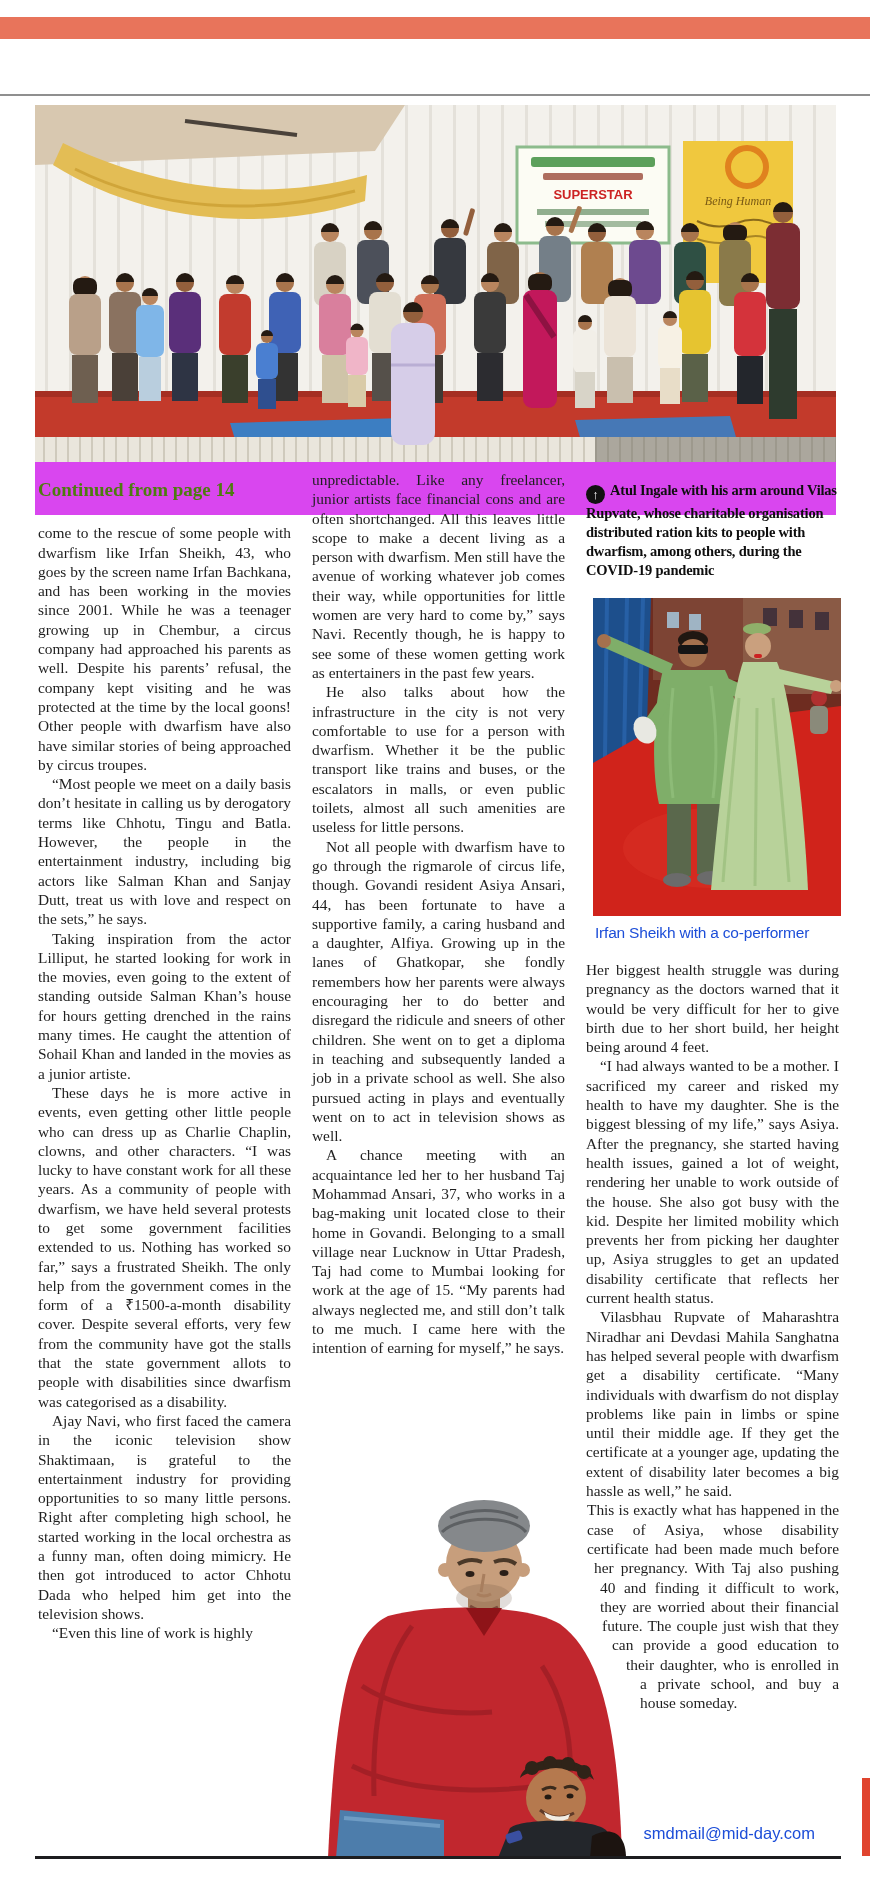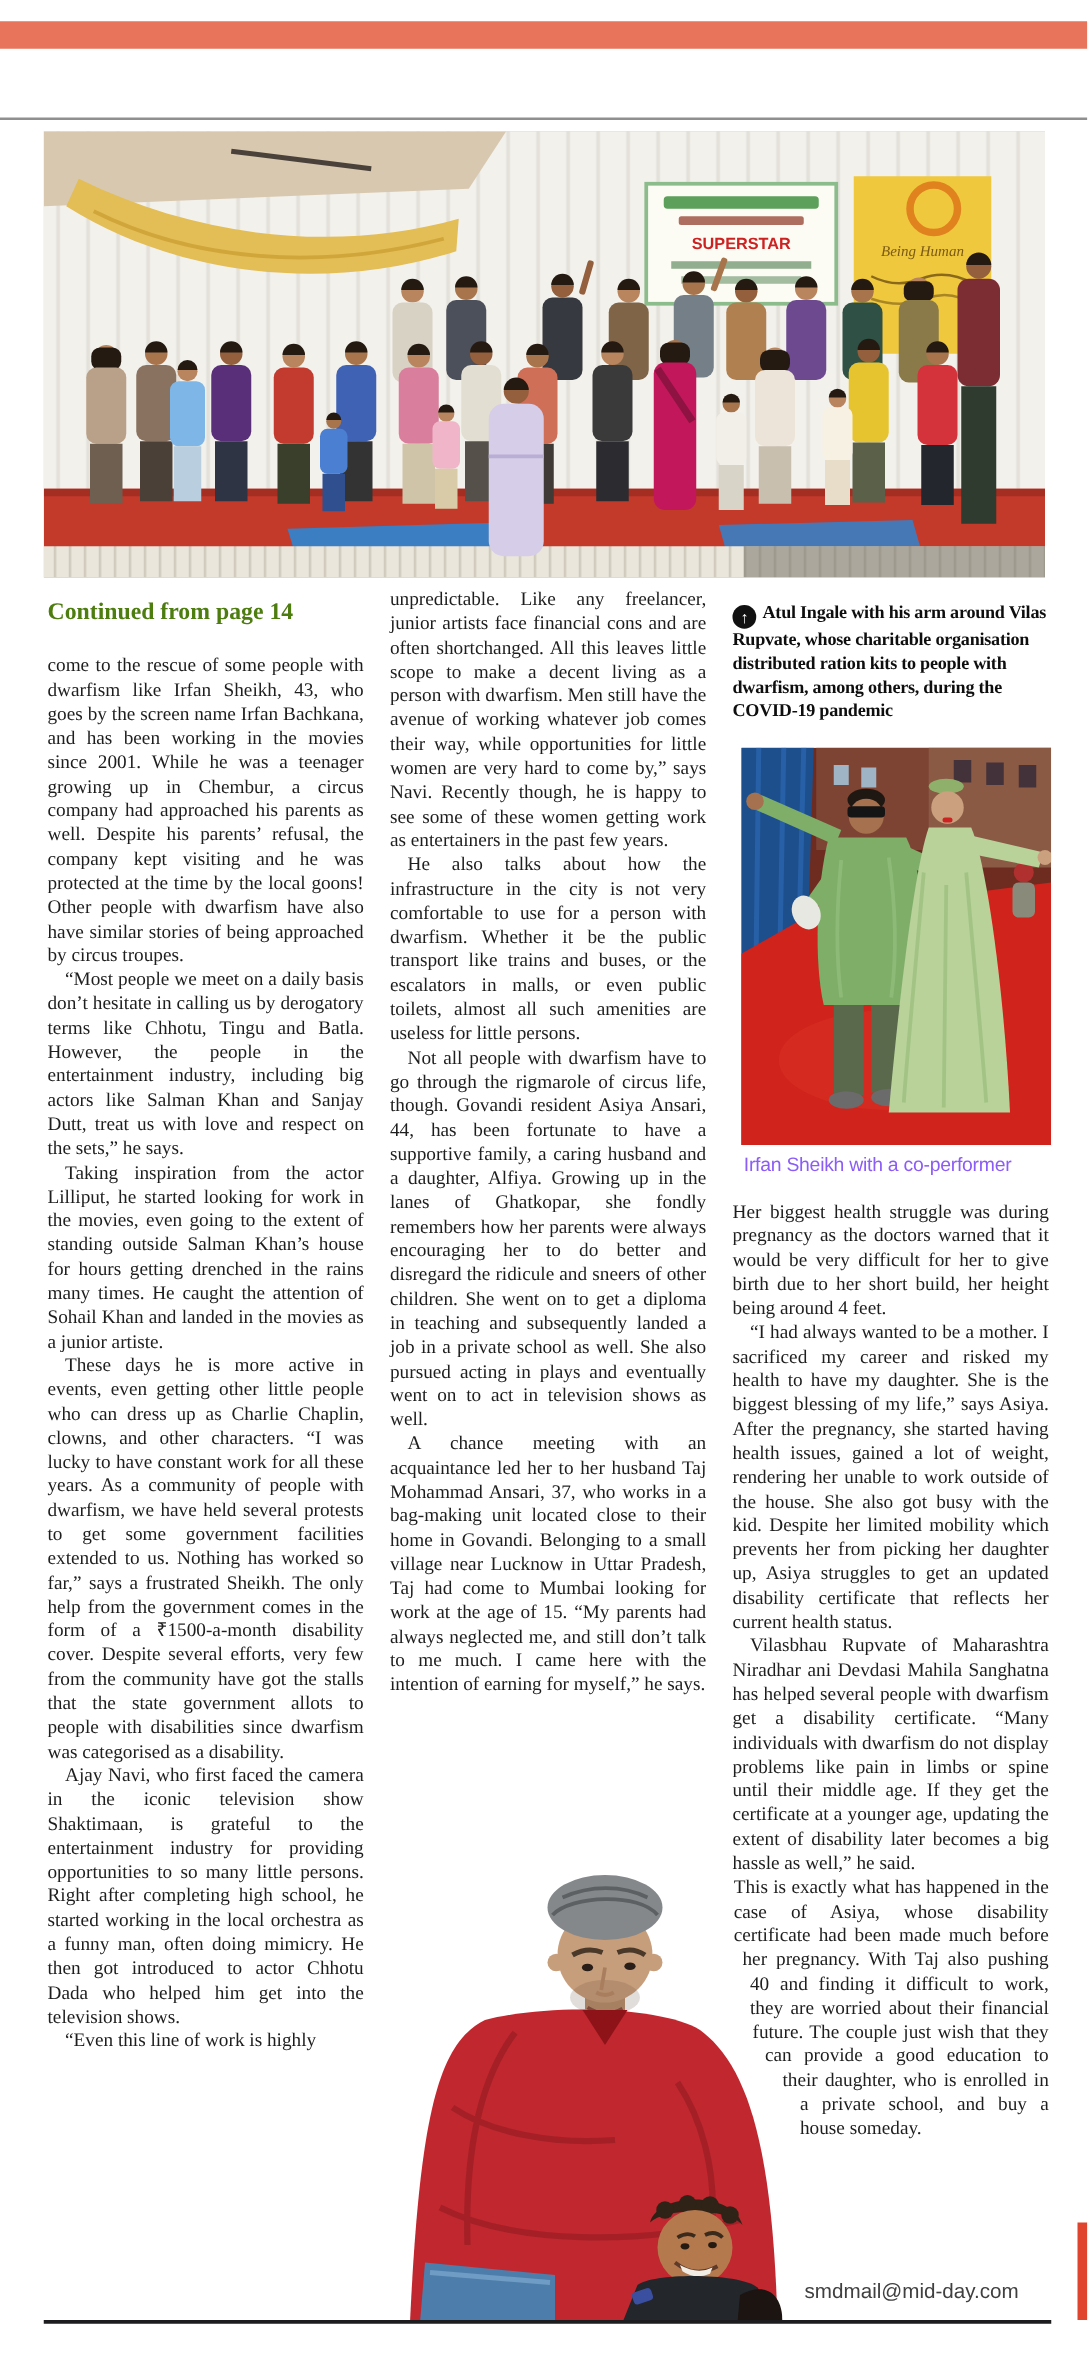--- a/index.html
+++ b/index.html
@@ -5,21 +5,21 @@
   html,body{margin:0;padding:0;background:#ffffff;}
   body{width:870px;height:1882px;position:relative;font-family:"Liberation Serif",serif;}
   .page{position:absolute;inset:0;overflow:hidden;background:#fff;}
 
   .topbar{position:absolute;left:0;top:17px;width:870px;height:22px;background:#e8745b;}
   .toprule{position:absolute;left:0;top:94px;width:870px;height:2px;background:#8f8f8f;}
   .bottomrule{position:absolute;left:35px;top:1856px;width:806px;height:3px;background:#1d1d1f;}
   .redsliver{position:absolute;left:862px;top:1778px;width:8px;height:78px;background:#e0442e;}
 
   figure{margin:0;padding:0;}
-  .photo-group{position:absolute;left:35px;top:105px;width:801px;height:357px;overflow:hidden;background:#fde047;}
+  .photo-group{position:absolute;left:35px;top:105px;width:801px;height:410px;overflow:hidden;background:#d946ef;}
   .photo-performers{position:absolute;left:593px;top:598px;width:248px;height:318px;overflow:hidden;}
   .photo-salman{position:absolute;left:292px;top:1466px;width:334px;height:392px;}
 
   .col{position:absolute;width:253px;font-size:15.4px;line-height:19.3px;text-align:justify;
        color:#1e1e1e;hyphens:auto;-webkit-hyphens:auto;}
   .col p{margin:0;}
   .col p + p{text-indent:14px;}
   .col1{left:38px;top:480px;}
   .col2{left:312px;top:470px;}
   .col3text{left:586px;top:960px;}
@@ -29,33 +29,33 @@
 
   .caption{font-family:Liberation Serif, serif;font-weight:bold;font-size:14.5px;
            line-height:19px;color:#0e0e0e;text-align:left;letter-spacing:-0.2px;}
   .capicon{display:inline-block;width:19px;height:19px;border-radius:50%;background:#111;
            color:#fff;font-size:13px;line-height:19px;text-align:center;margin-right:5px;
            vertical-align:-4px;font-weight:bold;}
   .cap-vilas{position:absolute;left:586px;top:481px;width:256px;}
   .cap-salman{position:absolute;left:38px;top:1745px;width:228px;}
   .cap-irfan{position:absolute;left:595px;top:924px;width:248px;
              font-family:"Liberation Sans",sans-serif;font-size:15.5px;font-weight:normal;
-             color:#8b5cf6;letter-spacing:-0.2px;}
+             color:#1d4ed8;letter-spacing:-0.2px;}
 
   .narrow{margin-right:122px;}
 
   .stairs{height:0;overflow:visible;}
   .stairs span{float:left;clear:left;height:19.3px;}
   .s0{width:1px;height:58px !important;}
   .s1{width:8px;}  .s2{width:14px;} .s3{width:12px;} .s4{width:16px;}
   .s5{width:26px;} .s6{width:40px;} .s7{width:54px;} .s8{width:40px;} .s9{width:56px;}
 
   .email{position:absolute;left:586px;top:1824px;width:253px;box-sizing:border-box;
          padding-right:24px;text-align:right;font-family:"Liberation Sans",sans-serif;
-         font-size:16.5px;color:#404040;}
+         font-size:16.5px;color:#1d4ed8;}
 </style>
 </head>
 <body>
 
 <div class="page">
 
   <div class="topbar"></div>
   <div class="toprule"></div>
 
   <figure class="photo-group">

